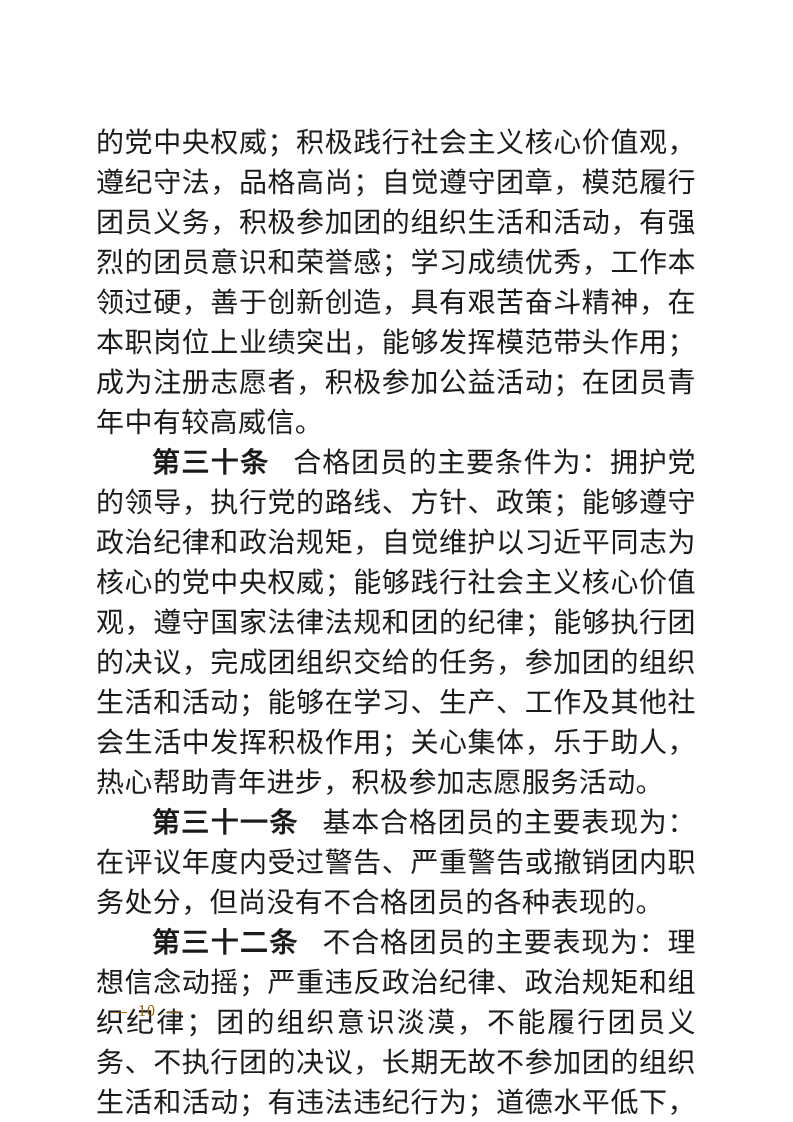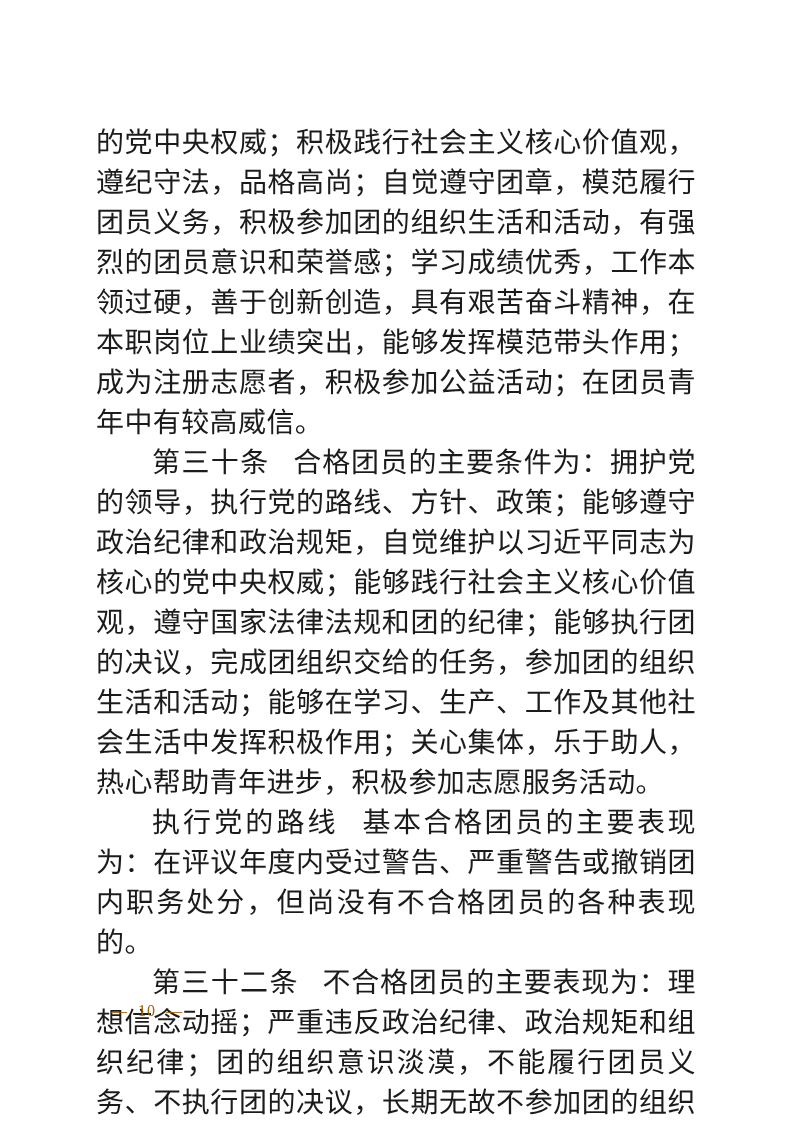--- a/index.html
+++ b/index.html
@@ -33,21 +33,21 @@
     letter-spacing: 0.4px;
     text-align: justify;
     text-align-last: left;
     text-justify: inter-character;
     word-break: break-all;
   }
   .para.indent {
     text-indent: 2em;
   }
   .article-heading {
-    font-weight: 400;
+    font-weight: 700;
     margin-right: 0.85em;
     font-family: "Liberation Sans", "DejaVu Sans", sans-serif;
     letter-spacing: 1px;
     margin-top: 37px;
   }
   .footer {
     position: absolute;
     left: 111px;
     top: 998px;
     font-size: 16px;
@@ -60,21 +60,21 @@
 </head>
 <body>
 
 <div class="page">
   <div class="content">
 
     <p class="para"><span>的党中央权威；积极践行社会主义核心价值观，遵纪守法，品格高尚；自觉遵守团章，模范履行团员义务，积极参加团的组织生活和活动，有强烈的团员意识和荣誉感；学习成绩优秀，工作本领过硬，善于创新创造，具有艰苦奋斗精神，在本职岗位上业绩突出，能够发挥模范带头作用；成为注册志愿者，积极参加公益活动；在团员青年中有较高威信。</span></p>
 
     <p class="para indent"><b class="article-heading">第三十条</b><span>合格团员的主要条件为：拥护党的领导，执行党的路线、方针、政策；能够遵守政治纪律和政治规矩，自觉维护以习近平同志为核心的党中央权威；能够践行社会主义核心价值观，遵守国家法律法规和团的纪律；能够执行团的决议，完成团组织交给的任务，参加团的组织生活和活动；能够在学习、生产、工作及其他社会生活中发挥积极作用；关心集体，乐于助人，热心帮助青年进步，积极参加志愿服务活动。</span></p>
 
-    <p class="para indent"><b class="article-heading">执行党的路线</b><span>基本合格团员的主要表现为：在评议年度内受过警告、严重警告或撤销团内职务处分，但尚没有不合格团员的各种表现的。</span></p>
+    <p class="para indent"><b class="article-heading">第三十一条</b><span>基本合格团员的主要表现为：在评议年度内受过警告、严重警告或撤销团内职务处分，但尚没有不合格团员的各种表现的。</span></p>
 
     <p class="para indent"><b class="article-heading">第三十二条</b><span>不合格团员的主要表现为：理想信念动摇；严重违反政治纪律、政治规矩和组织纪律；团的组织意识淡漠，不能履行团员义务、不执行团的决议，长期无故不参加团的组织生活和活动；有违法违纪行为；道德水平低下，行为失当，造成不良影响；在评议年度内受过留团察看处分或行政处分且无明显改进。</span></p>
 
   </div>
 
   <div class="footer">
     <span>— 10 —</span>
   </div>
 </div>
 

